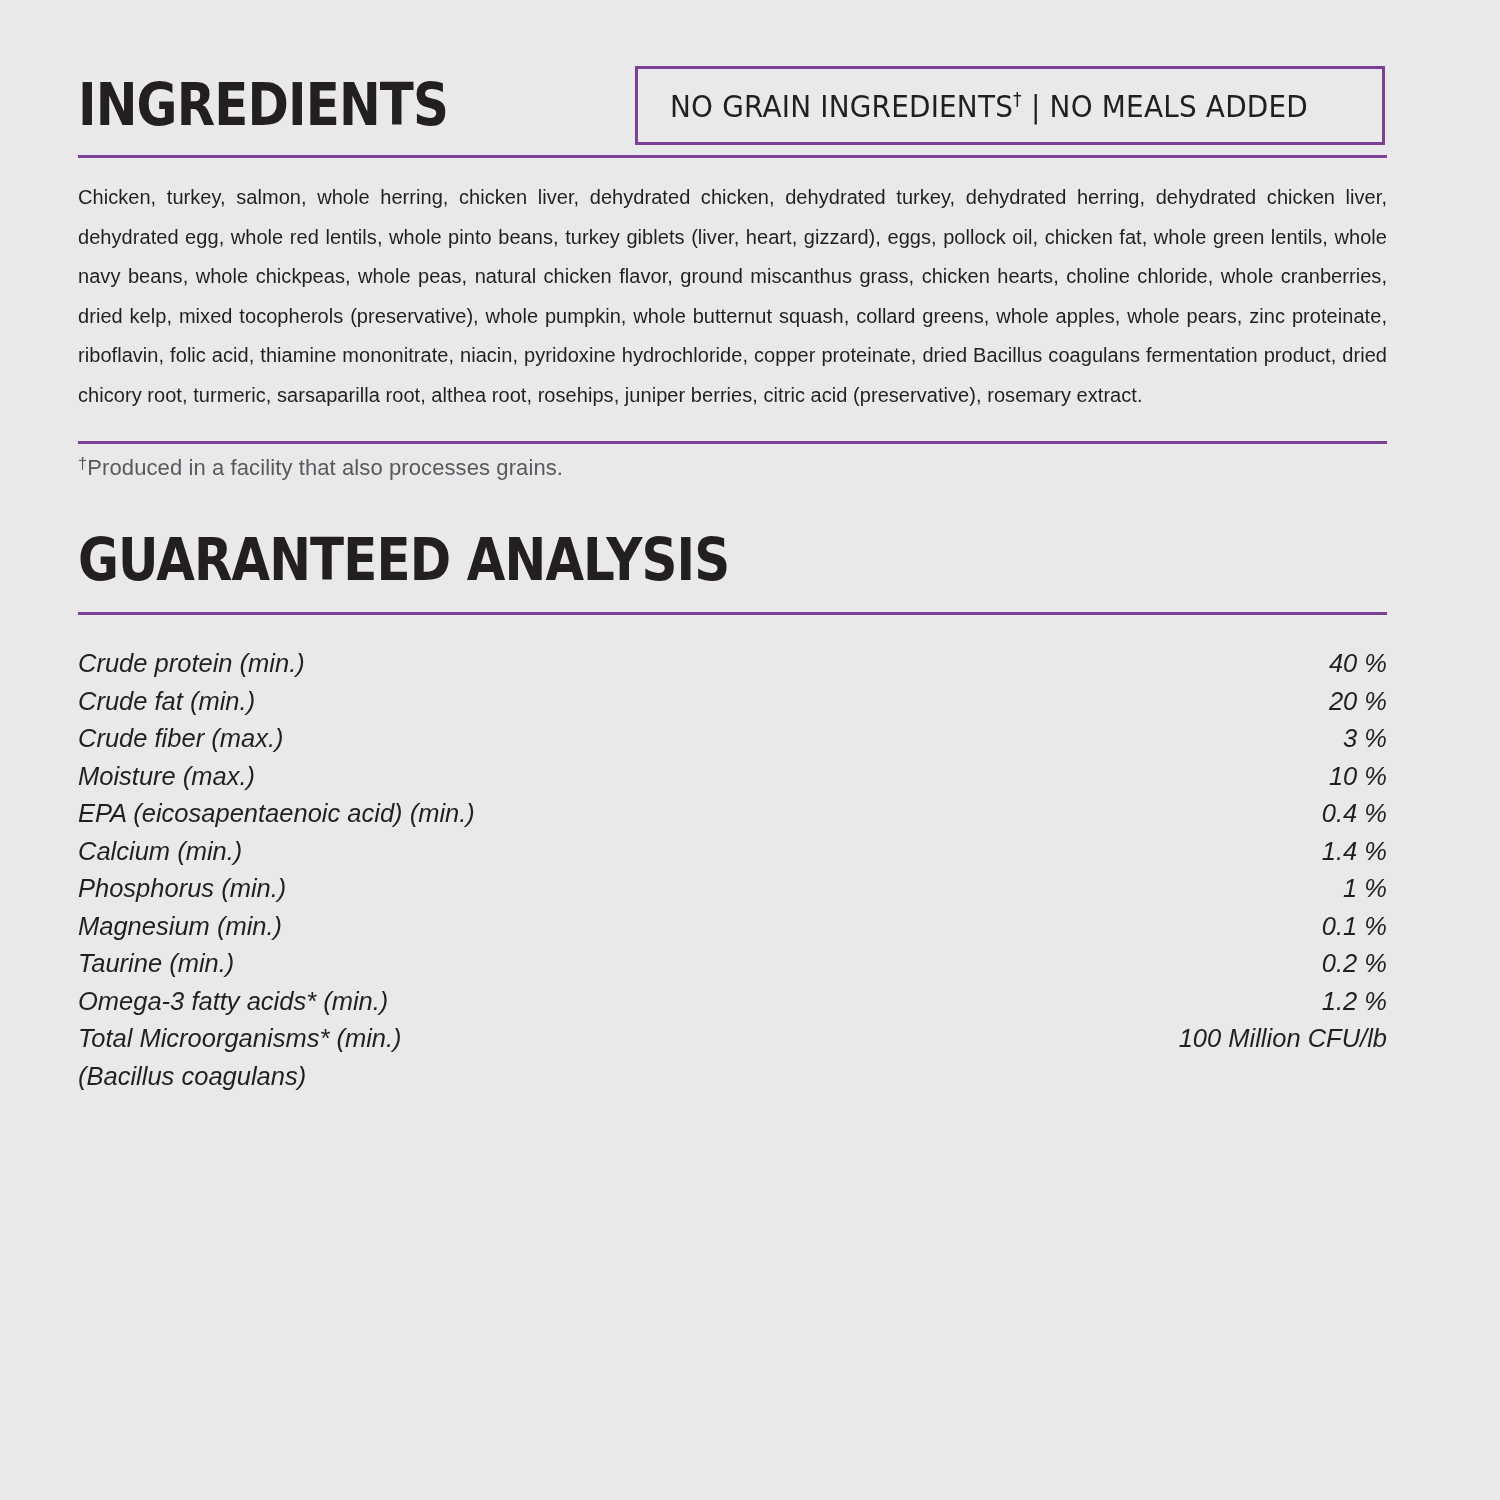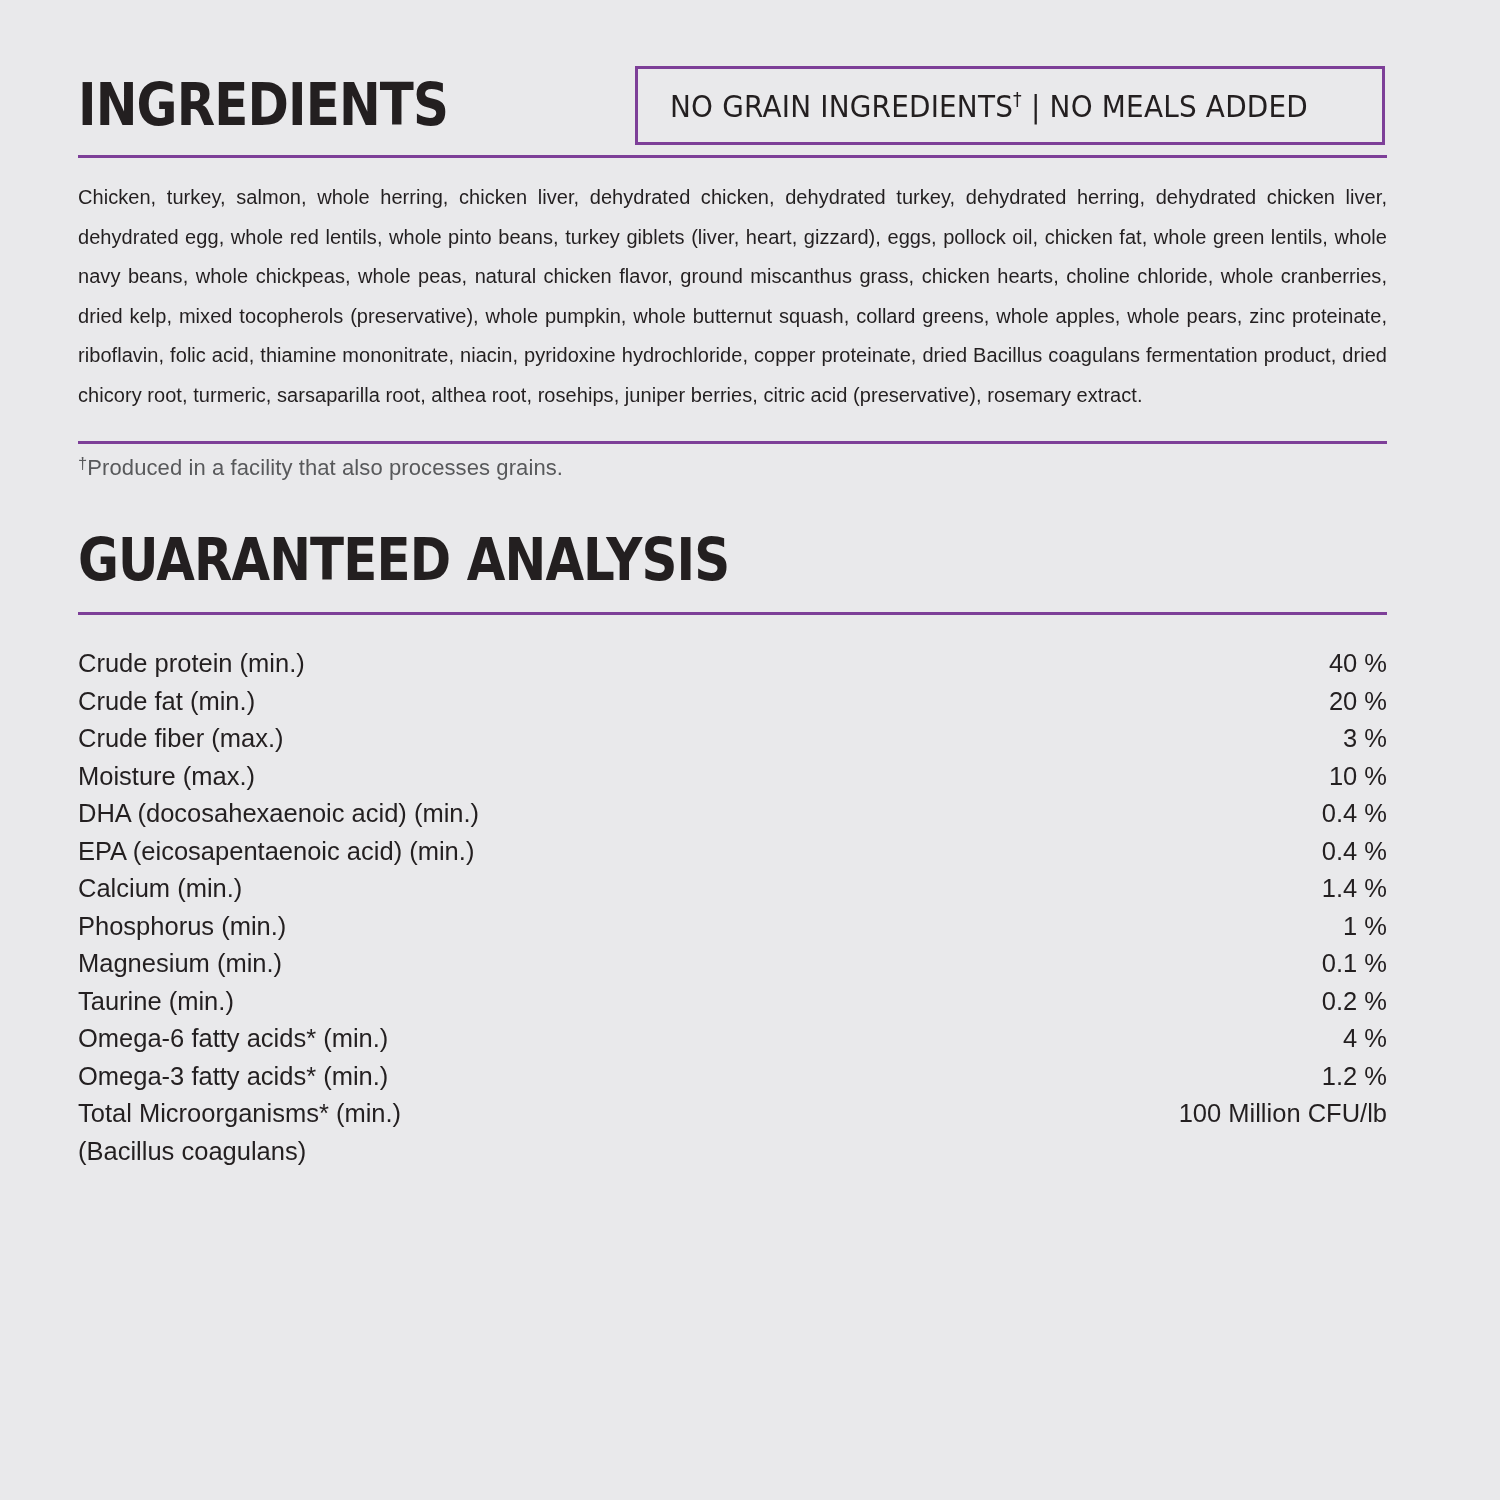--- a/index.html
+++ b/index.html
@@ -110,20 +110,21 @@
     white-space: nowrap;
   }
   .rule-ga {
     margin-top: 23px;
   }
 
   .ga-table {
     margin-top: 30px;
     width: 100%;
     border-collapse: collapse;
+    font-style: italic;
   }
   .ga-table td {
     font-size: 25.5px;
     line-height: 37.5px;
     padding: 0;
     color: #231f20;
     vertical-align: top;
   }
   .ga-table td.label {
     text-align: left;
@@ -170,48 +171,40 @@
       </tr>
       <tr>
         <td class="label">Crude fiber (max.)</td>
         <td class="value">3 %</td>
       </tr>
       <tr>
         <td class="label">Moisture (max.)</td>
         <td class="value">10 %</td>
       </tr>
       <tr>
-        <td class="label">DHA (docosahexaenoic acid) (min.)</td>
-        <td class="value">0.4 %</td>
-      </tr>
-      <tr>
         <td class="label">EPA (eicosapentaenoic acid) (min.)</td>
         <td class="value">0.4 %</td>
       </tr>
       <tr>
         <td class="label">Calcium (min.)</td>
         <td class="value">1.4 %</td>
       </tr>
       <tr>
         <td class="label">Phosphorus (min.)</td>
         <td class="value">1 %</td>
       </tr>
       <tr>
         <td class="label">Magnesium (min.)</td>
         <td class="value">0.1 %</td>
       </tr>
       <tr>
         <td class="label">Taurine (min.)</td>
         <td class="value">0.2 %</td>
       </tr>
       <tr>
-        <td class="label">Omega-6 fatty acids* (min.)</td>
-        <td class="value">4 %</td>
-      </tr>
-      <tr>
         <td class="label">Omega-3 fatty acids* (min.)</td>
         <td class="value">1.2 %</td>
       </tr>
       <tr>
         <td class="label">Total Microorganisms* (min.)</td>
         <td class="value">100 Million CFU/lb</td>
       </tr>
       <tr>
         <td class="label">(Bacillus coagulans)</td>
         <td class="value"></td>

